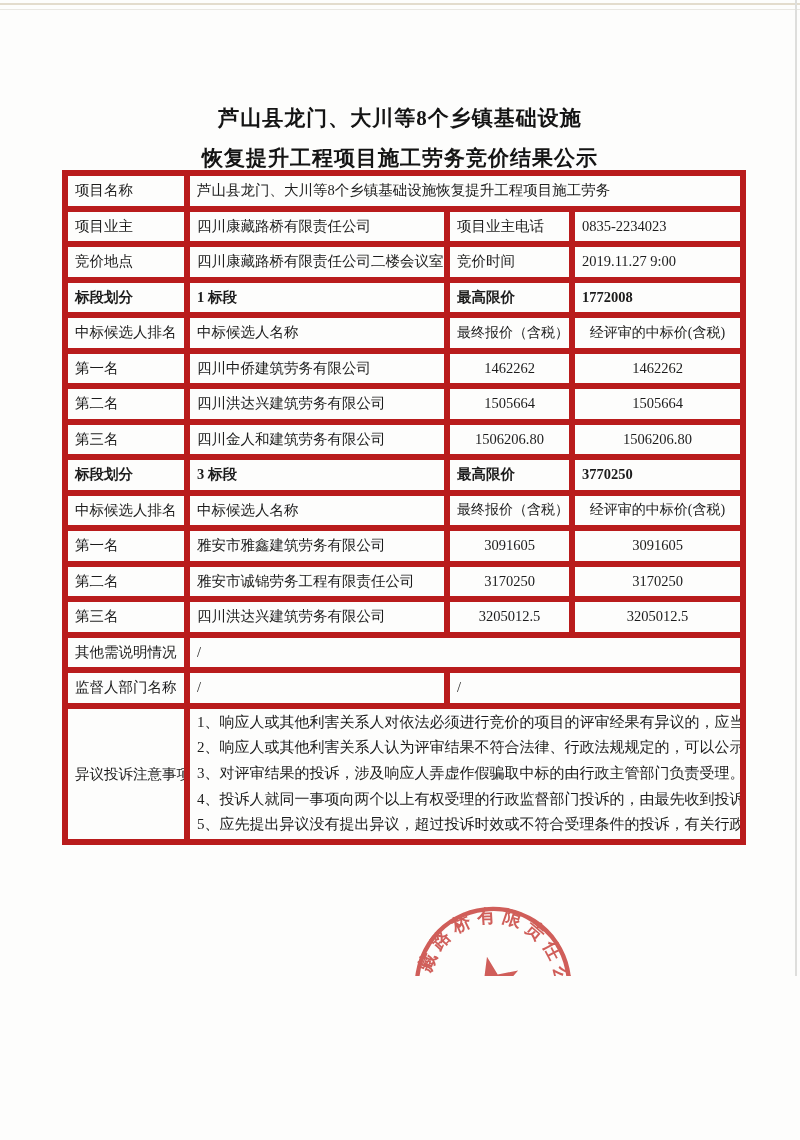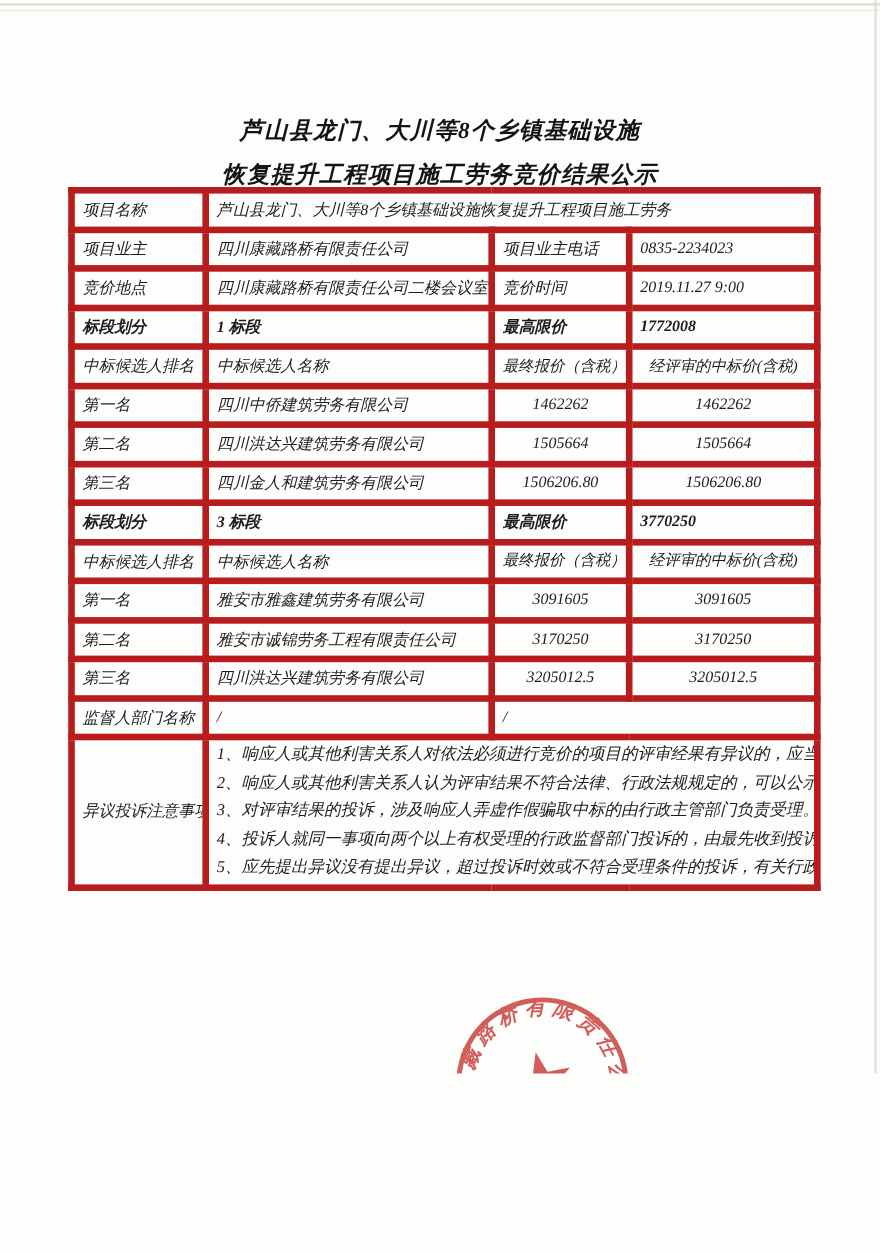--- a/index.html
+++ b/index.html
@@ -3,21 +3,21 @@
 <meta charset="utf-8">
 <style>
   html,body{margin:0;padding:0;}
   body{
     width:800px;height:1140px;
     background:#fdfdfc;
     font-family:"Liberation Serif","DejaVu Serif",serif;
     color:#1c1c1c;
     -webkit-font-smoothing:antialiased;
   }
-  .page{position:relative;width:800px;height:976px;overflow:hidden;background:#fdfdfc;font-style:italic;}
+  .page{position:relative;width:800px;height:976px;overflow:hidden;background:#fdfdfc;}
   .scan-edge-top{position:absolute;top:3px;left:0;width:100%;height:2px;background:#d9d0bd;opacity:.75;}
   .scan-edge-top2{position:absolute;top:9px;left:0;width:100%;height:1px;background:#e9e7e2;}
   .scan-edge-right{position:absolute;top:0;right:3px;width:2px;height:100%;background:#dededc;}
 
   .doc-title{
     position:absolute;top:98px;left:0;width:800px;
     text-align:center;font-size:21px;font-weight:bold;
     line-height:40px;letter-spacing:1px;color:#141414;
   }
 
@@ -154,20 +154,24 @@
       <td class="num">3170250</td>
       <td class="num">3170250</td>
     </tr>
     <tr>
       <td>第三名</td>
       <td>四川洪达兴建筑劳务有限公司</td>
       <td class="num">3205012.5</td>
       <td class="num">3205012.5</td>
     </tr>
 
+    <tr>
+      <td>其他需说明情况</td>
+      <td colspan="3">/</td>
+    </tr>
     <tr>
       <td>监督人部门名称</td>
       <td>/</td>
       <td colspan="2">/</td>
     </tr>
 
     <tr>
       <td class="notes-label">异议投诉注意事项</td>
       <td class="notes-cell" colspan="3">
         <div class="notes">

